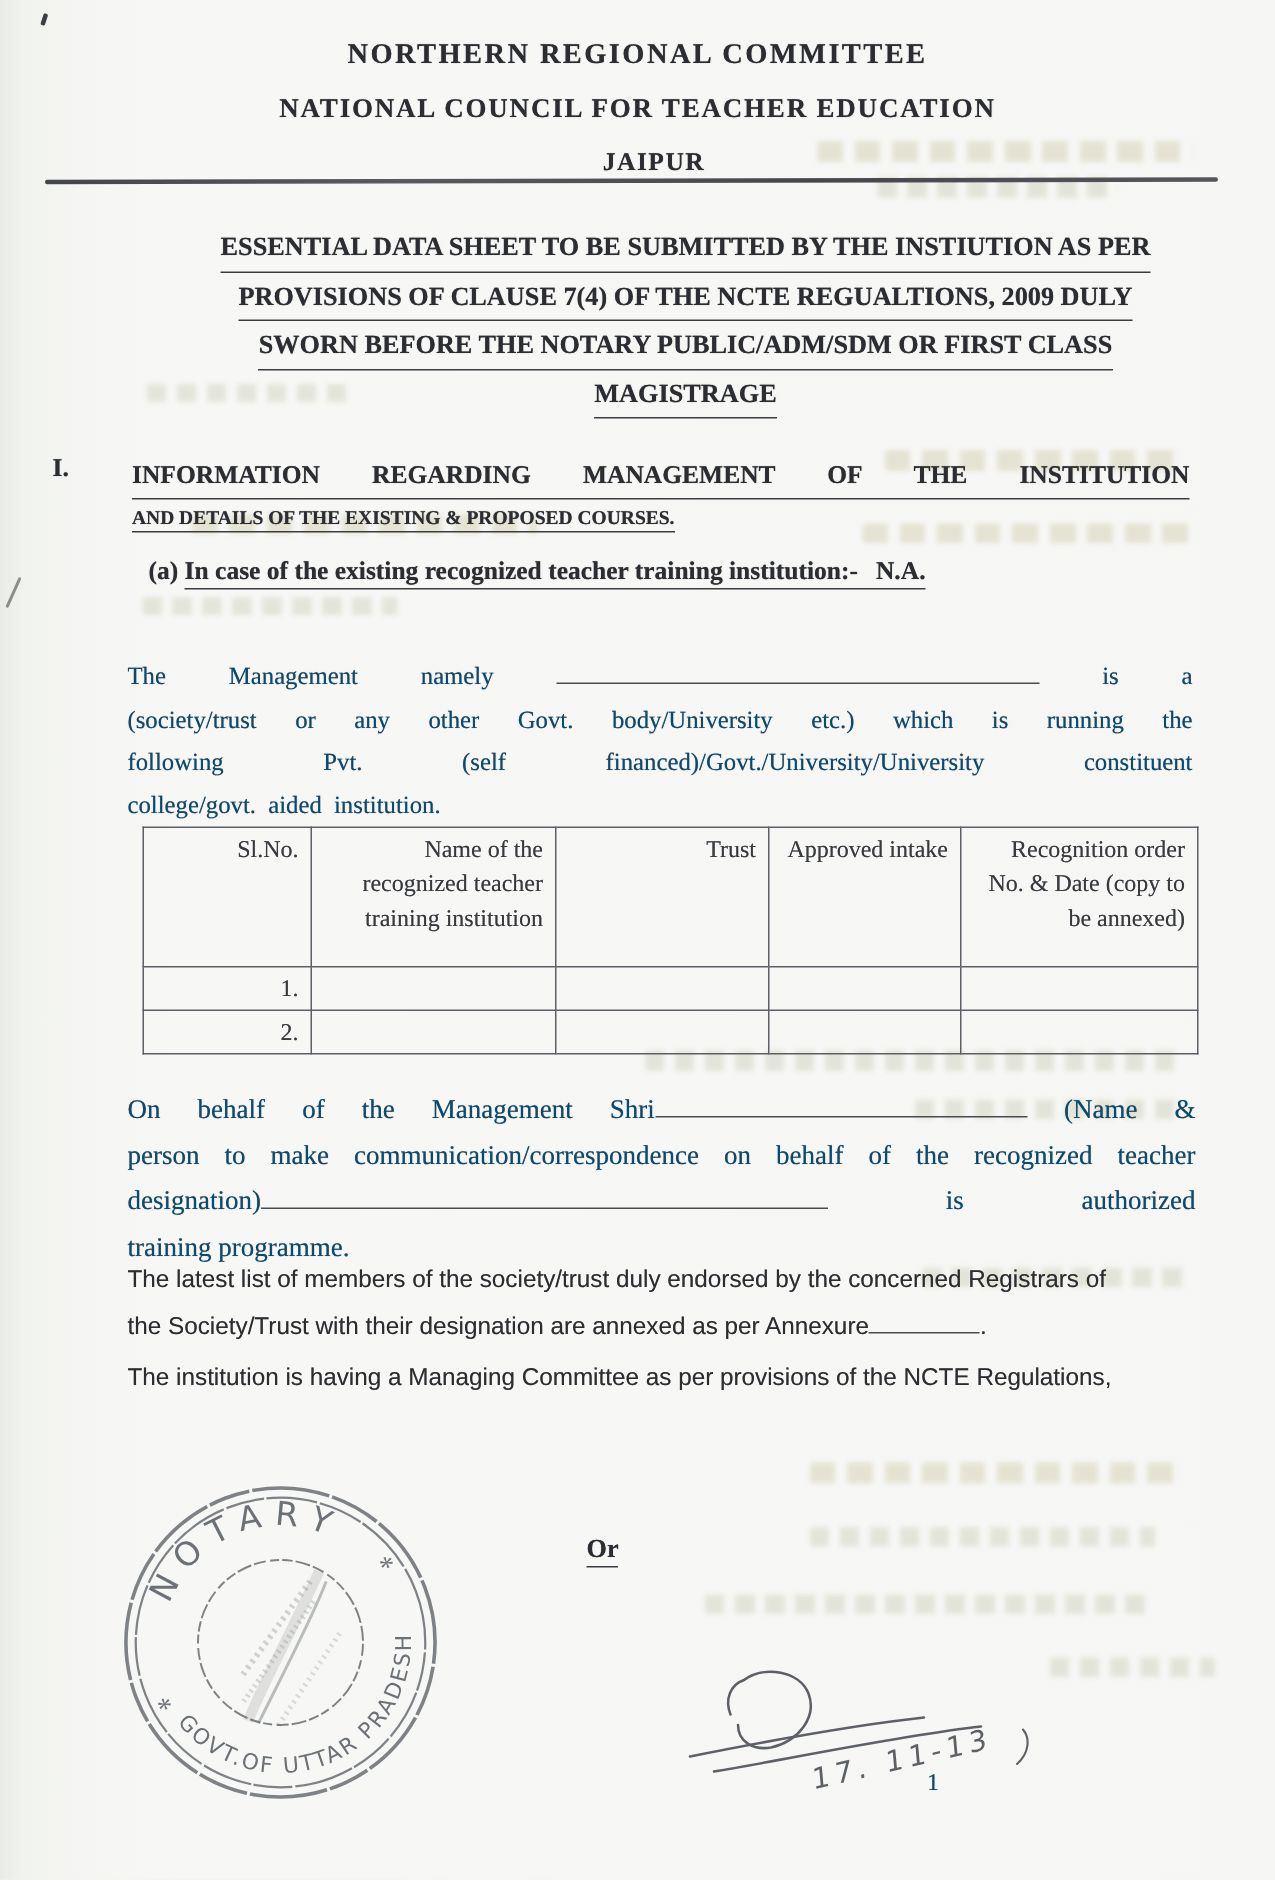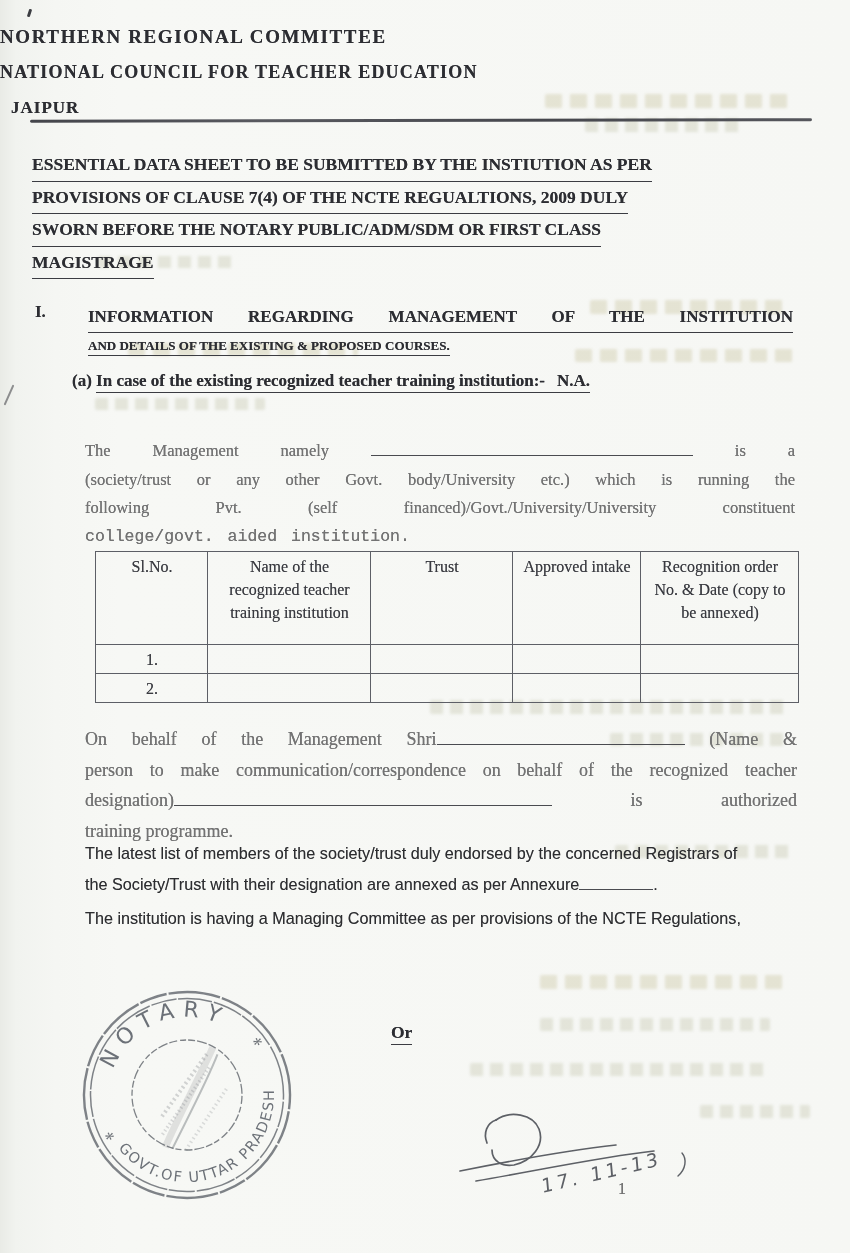--- a/index.html
+++ b/index.html
@@ -6,35 +6,35 @@
   body{
     width:850px;height:1253px;position:relative;overflow:hidden;
     background-color:#f5f6f3;
     background-image:
       linear-gradient(90deg, #e9ebe6 0px, #f1f3ef 16px, #f5f6f3 55px, #f7f8f5 120px, #f6f7f4 100%),
       radial-gradient(ellipse at 15% 85%, rgba(205,210,200,.25), transparent 40%);
     font-family:"Liberation Serif", serif;
     color:#3a3b40;
   }
   .abs{position:absolute;}
-  .center{left:0;width:100%;}
-  .serifink{color:#737373;text-shadow:0 0 .5px rgba(52,53,60,.65);}
+  .center{left:0;width:100%;text-align:center;}
+  .serifink{color:#0c4a6e;text-shadow:0 0 .5px rgba(52,53,60,.65);}
   .boldink{color:#2c2d32;font-weight:700;text-shadow:0 0 .55px rgba(40,41,48,.7);}
   .sans{font-family:"Liberation Sans", sans-serif;color:#2c2d30;text-shadow:0 0 .3px rgba(44,45,48,.45);}
   .u{border-bottom:1.6px solid #3b3c42;padding-bottom:1px;display:inline-block;}
   .hdr1{top:26px;font-size:19px;letter-spacing:1.6px;}
   .hdr2{top:62px;font-size:18px;letter-spacing:1.2px;}
   .hdr3{top:98px;font-size:17px;letter-spacing:1px;padding-left:11px;}
   .rule{top:119px;left:30px;width:782px;height:3px;background:linear-gradient(90deg,#44454b,#595a60 30%,#46474d 65%,#55565c);border-radius:2px;transform:rotate(-.12deg);}
   .titleline{font-size:17.5px;line-height:30.5px;}
   .jline{text-align:justify;text-align-last:justify;}
   .blank{display:inline-block;border-bottom:1.4px solid #4a4b50;height:1em;vertical-align:baseline;}
   .b330{width:322px;} .b250{width:248px;} .b380{width:378px;} .b72{width:74px;}
   table.ctab{border-collapse:collapse;width:703px;table-layout:fixed;}
-  table.ctab th, table.ctab td{border:1.5px solid #5d5f66;font-weight:400;text-align:center;vertical-align:top;padding:3px 8px 2px 9px;font-size:16px;line-height:23px;color:#393a40;text-shadow:0 0 .4px rgba(52,53,60,.6);}
+  table.ctab th, table.ctab td{border:1.5px solid #5d5f66;font-weight:400;text-align:right;vertical-align:top;padding:3px 8px 2px 9px;font-size:16px;line-height:23px;color:#393a40;text-shadow:0 0 .4px rgba(52,53,60,.6);}
   table.ctab thead tr{height:93px;}
   table.ctab tbody tr{height:27px;}
   .ghost{position:absolute;height:14px;border-radius:2px;opacity:.45;filter:blur(1.6px);
     background:repeating-linear-gradient(90deg, rgba(148,136,62,.40) 0 17px, rgba(148,136,62,0) 17px 25px);}
   .ghost.g2{background:repeating-linear-gradient(90deg, rgba(122,124,70,.34) 0 13px, rgba(122,124,70,0) 13px 20px);}
   .speck{position:absolute;background:#3c3d42;border-radius:1px;}
   .z2{z-index:2;}
 </style>
 </head>
 <body>
@@ -68,34 +68,34 @@
   <div class="titleline"><span class="u boldink">SWORN BEFORE THE NOTARY PUBLIC/ADM/SDM OR FIRST CLASS</span></div>
   <div class="titleline"><span class="u boldink">MAGISTRAGE</span></div>
 </div>
 
 <div class="abs boldink z2" style="top:302px;left:35px;font-size:17px;">I.</div>
 <div class="abs z2" style="top:302px;left:88px;width:705px;">
   <div class="jline boldink" style="font-size:17px;line-height:29px;border-bottom:1.6px solid #3b3c42;padding-bottom:1px;">INFORMATION REGARDING MANAGEMENT OF THE INSTITUTION</div>
   <div style="margin-top:3px;"><span class="u boldink" style="font-size:13px;">AND DETAILS OF THE EXISTING &amp; PROPOSED COURSES.</span></div>
 </div>
 
-<div class="abs z2" style="top:371px;left:72px;font-size:17px;">
+<div class="abs z2" style="top:371px;left:99px;font-size:17px;">
   <span class="boldink">(a)</span>
   <span class="u"><span class="boldink">In case of the existing recognized teacher training institution:-</span><span style="display:inline-block;width:12px;"></span><span class="boldink">N.A.</span></span>
 </div>
 
 <div class="abs serifink z2" style="top:437px;left:85px;width:710px;font-size:16.5px;line-height:28.5px;">
   <div class="jline">
     <span>The Management namely</span>
     <span class="blank b330"></span>
     <span>is a</span>
   </div>
   <div class="jline">(society/trust or any other Govt. body/University etc.) which is running the</div>
   <div class="jline">following Pvt. (self financed)/Govt./University/University constituent</div>
-  <div style="word-spacing:4px;font-family:Liberation Mono, monospace;">college/govt. aided institution.</div>
+  <div style="word-spacing:4px;">college/govt. aided institution.</div>
 </div>
 
 <div class="abs z2" style="top:551px;left:95px;">
   <table class="ctab">
     <colgroup>
       <col style="width:112px;">
         <col style="width:163px;">
         <col style="width:142px;">
         <col style="width:128px;">
         <col style="width:158px;">

